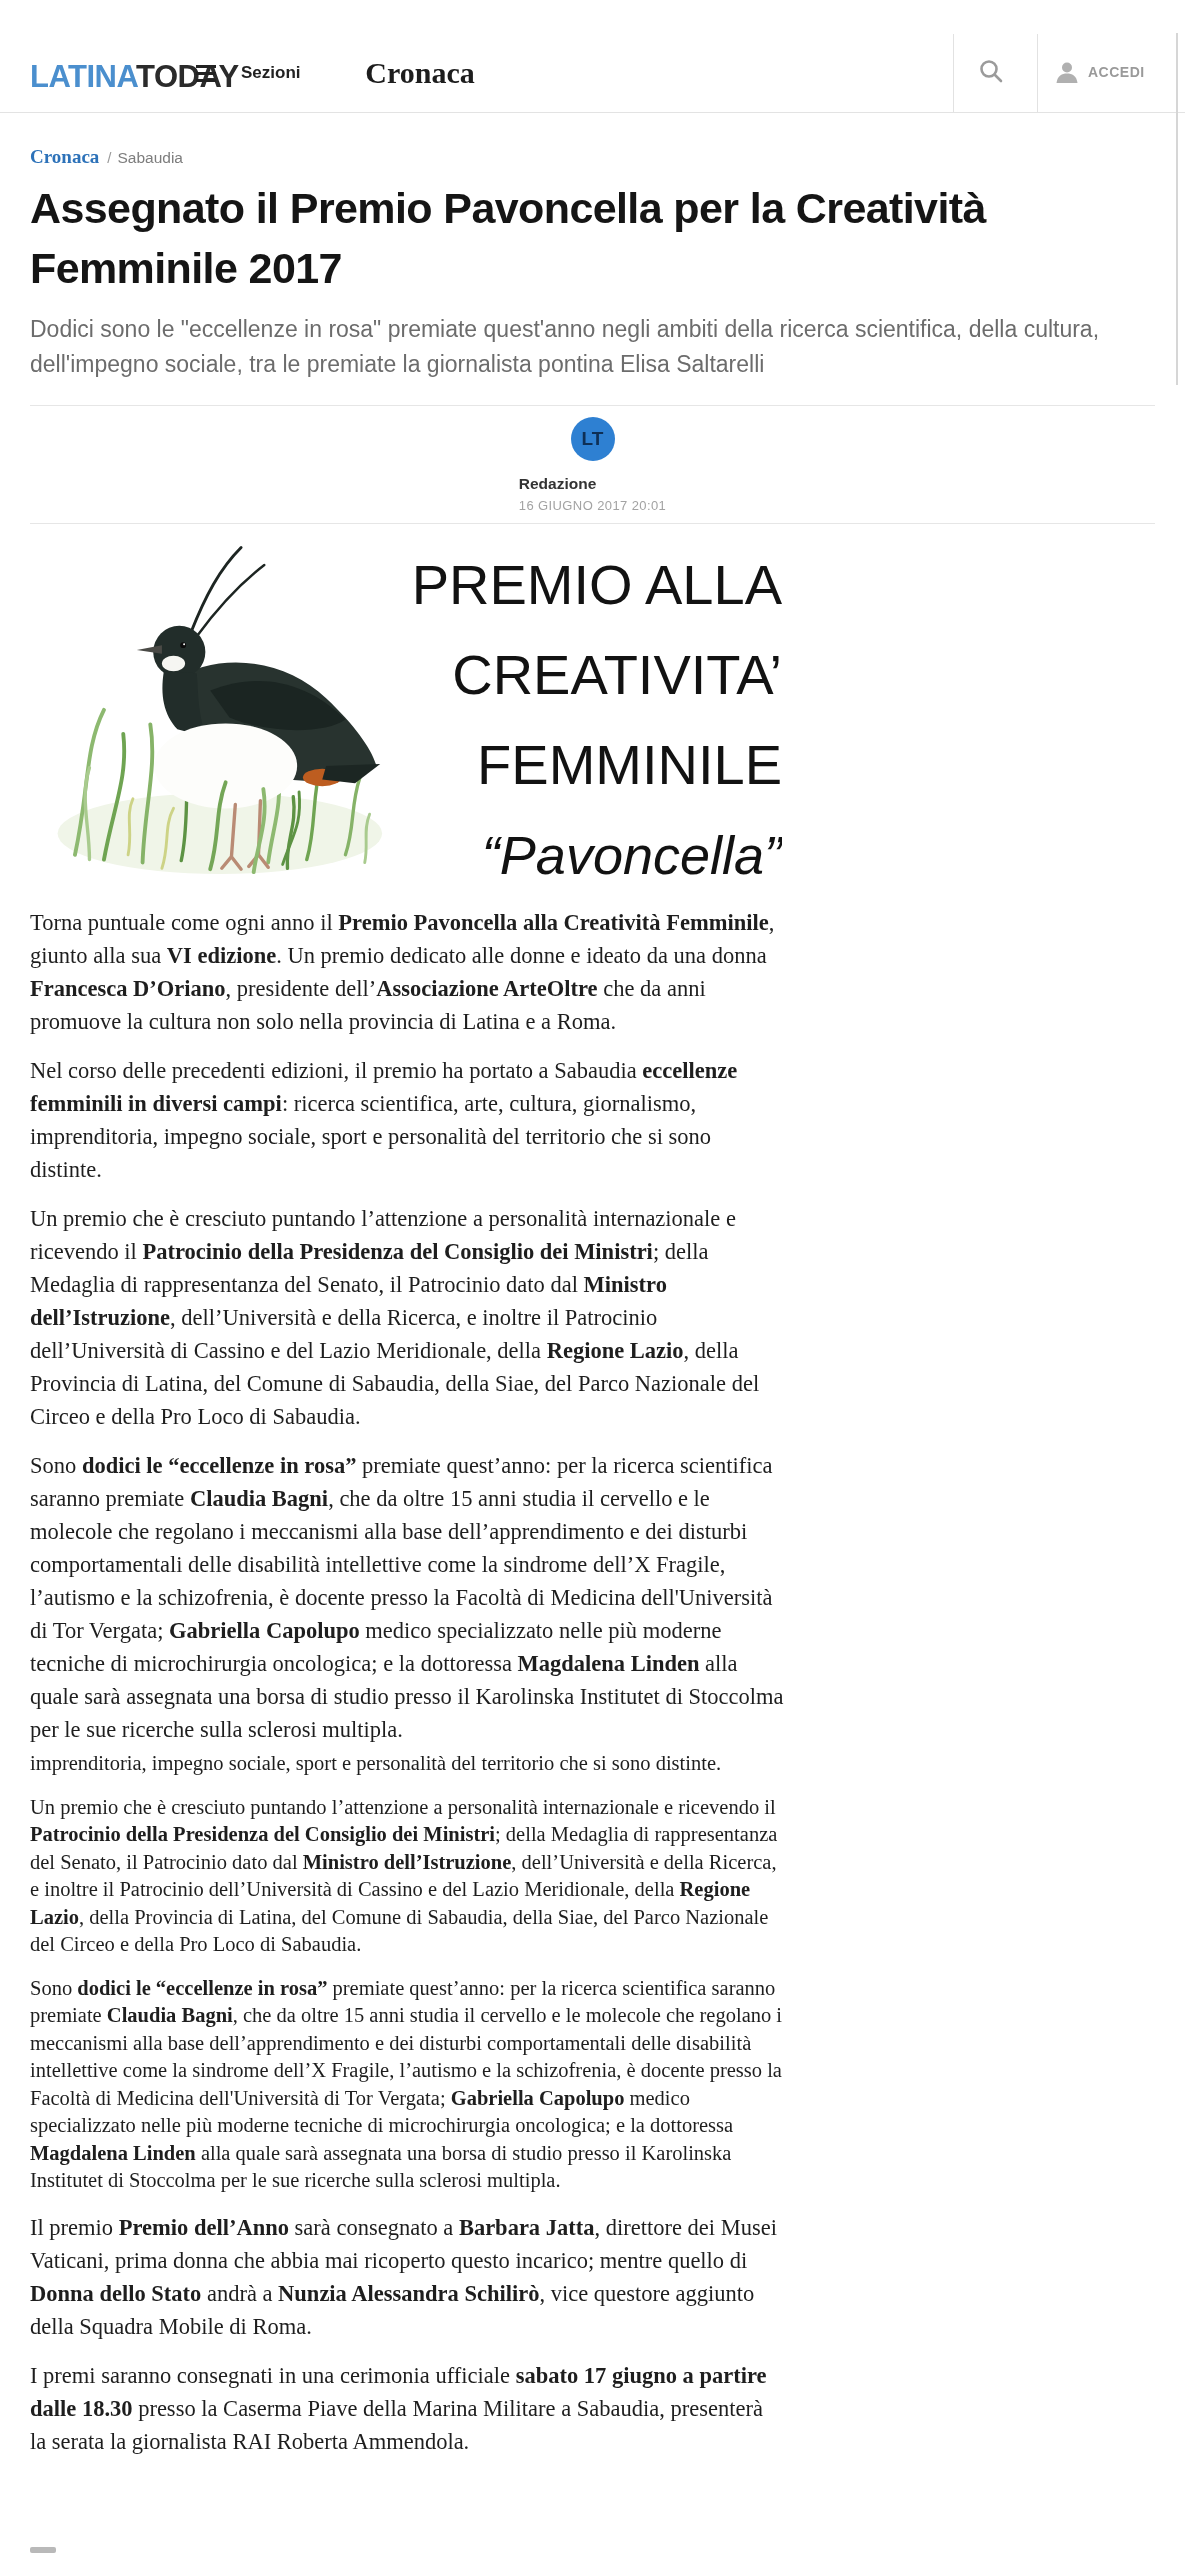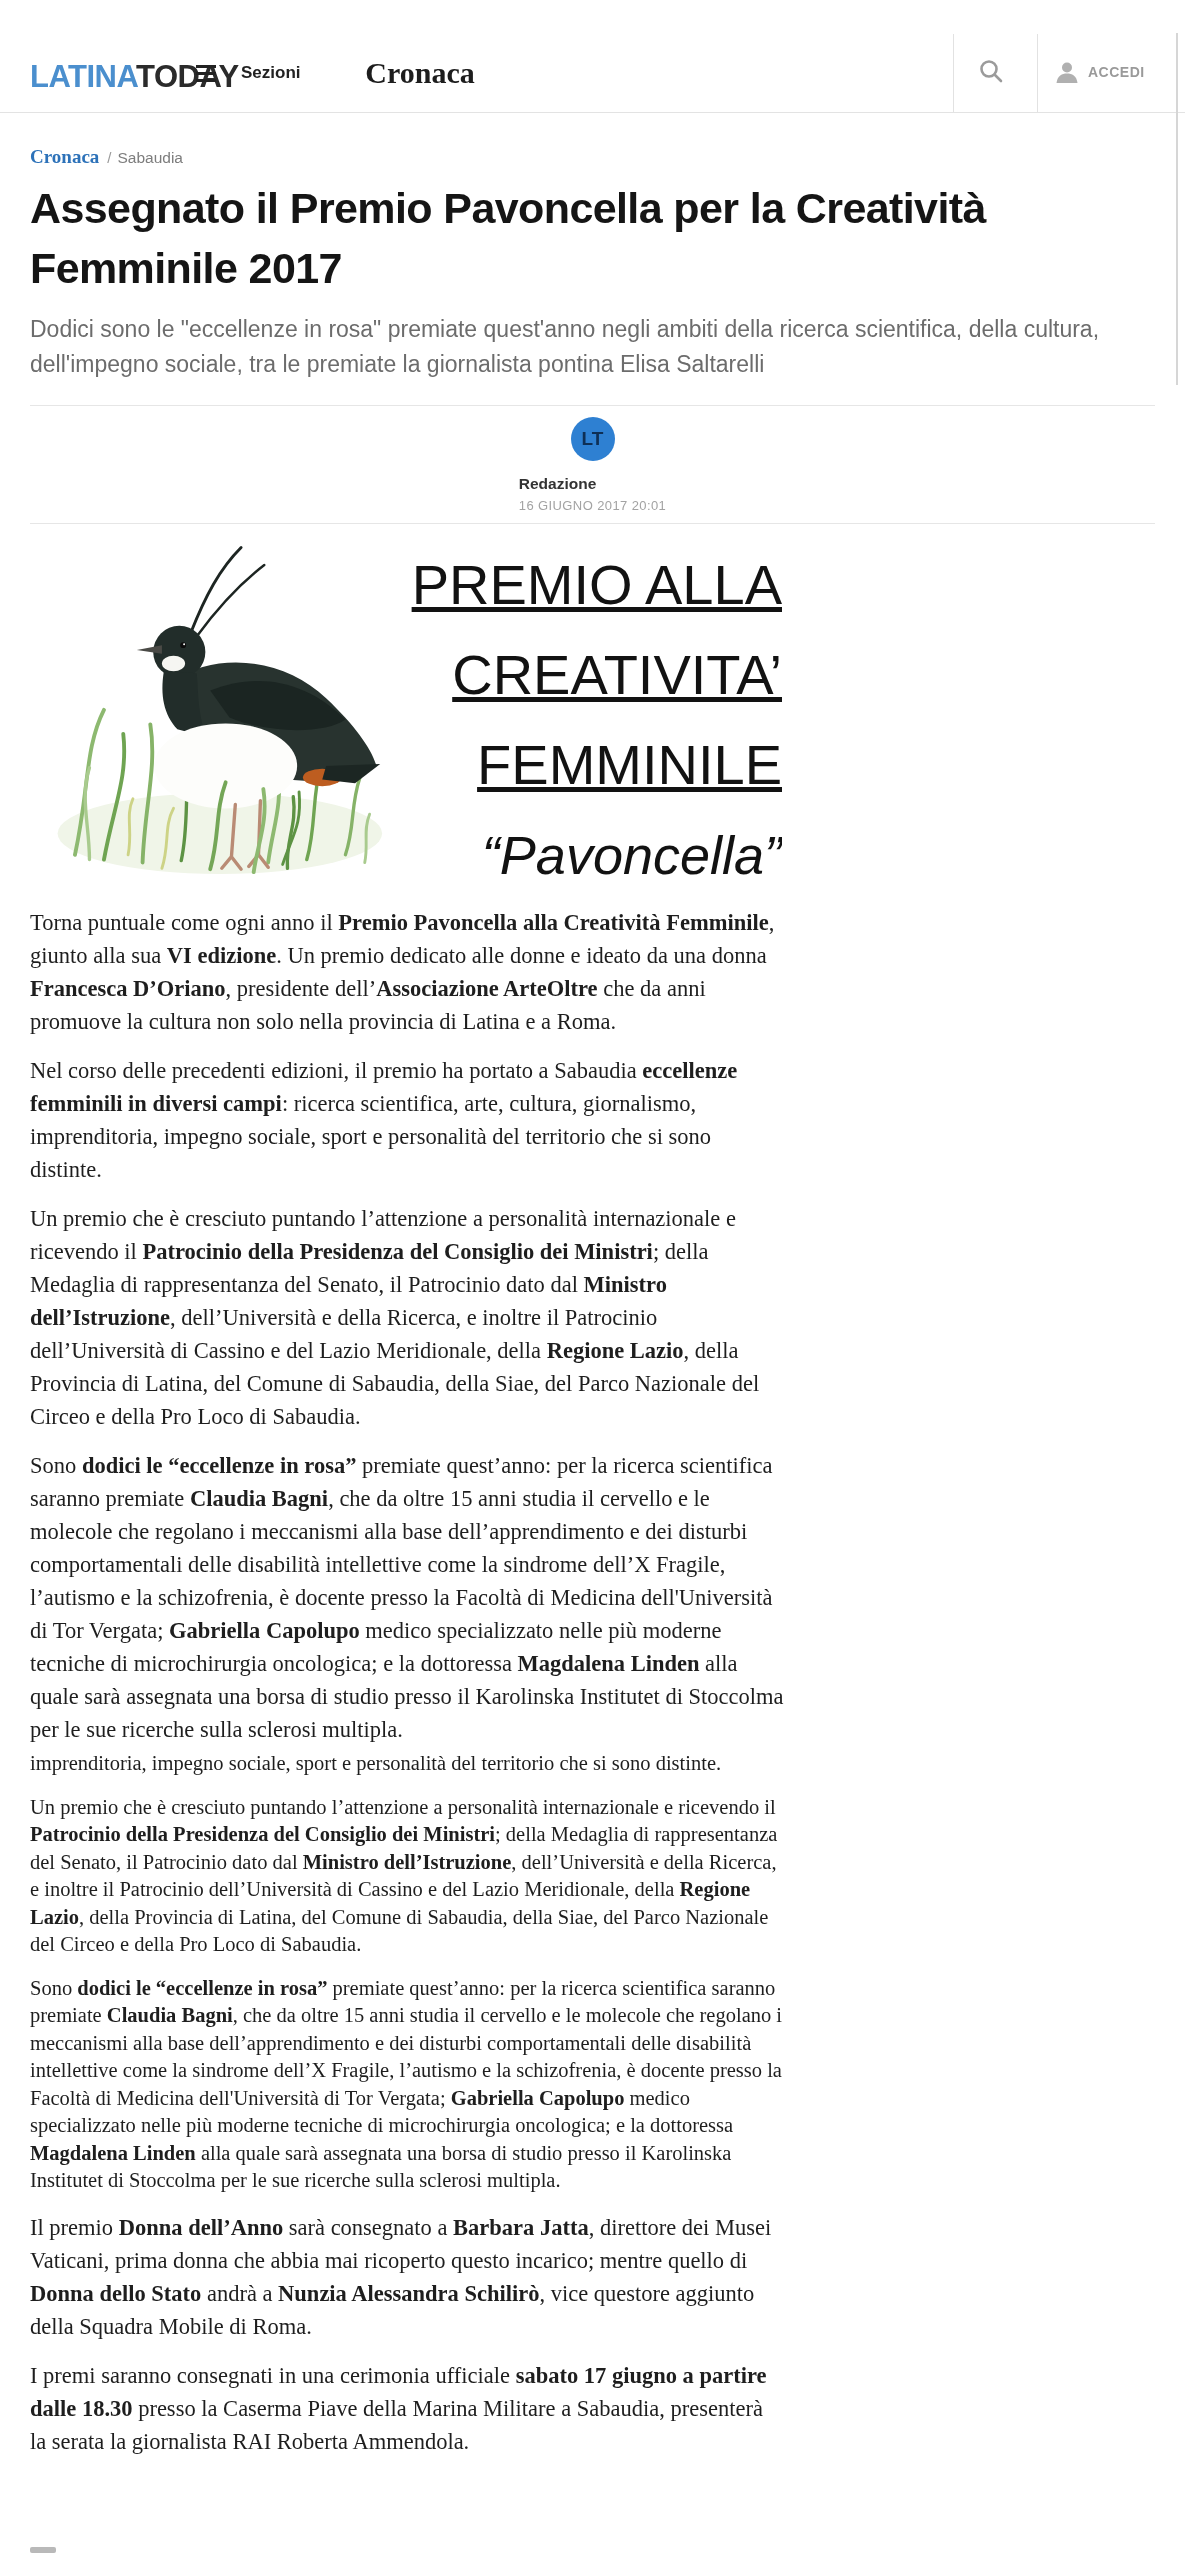--- a/index.html
+++ b/index.html
@@ -35,21 +35,21 @@
   .article-subtitle{margin-top:14px;font-size:23px;line-height:35px;color:#6c6c6c;max-width:1125px;}
   .rule{border:none;border-top:1px solid #e6e6e6;margin:20px 0 0;}
   .author-row{display:flex;align-items:center;gap:14px;padding:11px 0 10px;flex-direction:column;}
   .avatar{width:44px;height:44px;border-radius:50%;background:#2e80d2;display:flex;
     align-items:center;justify-content:center;font-weight:bold;font-size:19px;color:#0e2f55;flex:none;}
   .author-name{font-size:15.5px;font-weight:bold;color:#333;}
   .author-date{font-size:13px;font-weight:normal;color:#a3a3a3;letter-spacing:.4px;margin-top:5px;}
   
   .figure{display:flex;align-items:flex-start;margin-top:12px;width:752px;height:340px;overflow:hidden;}
   .bird-wrap{width:372px;height:340px;flex:none;}
-  .fig-caption{flex:1;text-align:right;font-size:56px;line-height:90px;color:#121212;padding-top:4px;white-space:nowrap;text-decoration:underline;}
+  .fig-caption{flex:1;text-align:right;font-size:56px;line-height:90px;color:#121212;padding-top:4px;white-space:nowrap;}
   .cap-italic{font-style:italic;font-size:54px;}
   
   .article-body{margin-top:30px;max-width:754px;}
   .para{margin:16px 0 0;font-family:"Liberation Serif", serif;color:#1e1e1e;}
   .para:first-child{margin-top:0;}
   .para.large{font-size:22.5px;line-height:33px;}
   .para.small{font-size:20.5px;line-height:27.5px;}
   .para.tight{margin-top:4px;}
   .para b{font-weight:bold;}
   .bottom-sliver{position:absolute;left:30px;top:2547px;width:26px;height:6px;background:#b9b9b9;border-radius:2px;}
@@ -170,18 +170,18 @@
   </figure>
 
   <div class="article-body">
       <p class="para large"><span>Torna puntuale come ogni anno il </span><b>Premio Pavoncella alla Creatività Femminile</b><span>, giunto alla sua </span><b>VI edizione</b><span>. Un premio dedicato alle donne e ideato da una donna </span><b>Francesca D’Oriano</b><span>, presidente dell’</span><b>Associazione ArteOltre</b><span> che da anni promuove la cultura non solo nella provincia di Latina e a Roma.</span></p>
       <p class="para large"><span>Nel corso delle precedenti edizioni, il premio ha portato a Sabaudia </span><b>eccellenze femminili in diversi campi</b><span>: ricerca scientifica, arte, cultura, giornalismo, imprenditoria, impegno sociale, sport e personalità del territorio che si sono distinte.</span></p>
       <p class="para large"><span>Un premio che è cresciuto puntando l’attenzione a personalità internazionale e ricevendo il </span><b>Patrocinio della Presidenza del Consiglio dei Ministri</b><span>; della Medaglia di rappresentanza del Senato, il Patrocinio dato dal </span><b>Ministro dell’Istruzione</b><span>, dell’Università e della Ricerca, e inoltre il Patrocinio dell’Università di Cassino e del Lazio Meridionale, della </span><b>Regione Lazio</b><span>, della Provincia di Latina, del Comune di Sabaudia, della Siae, del Parco Nazionale del Circeo e della Pro Loco di Sabaudia.</span></p>
       <p class="para large"><span>Sono </span><b>dodici le “eccellenze in rosa”</b><span> premiate quest’anno: per la ricerca scientifica saranno premiate </span><b>Claudia Bagni</b><span>, che da oltre 15 anni studia il cervello e le molecole che regolano i meccanismi alla base dell’apprendimento e dei disturbi comportamentali delle disabilità intellettive come la sindrome dell’X Fragile, l’autismo e la schizofrenia, è docente presso la Facoltà di Medicina dell'Università di Tor Vergata; </span><b>Gabriella Capolupo</b><span> medico specializzato nelle più moderne tecniche di microchirurgia oncologica; e la dottoressa </span><b>Magdalena Linden</b><span> alla quale sarà assegnata una borsa di studio presso il Karolinska Institutet di Stoccolma per le sue ricerche sulla sclerosi multipla.</span></p>
       <p class="para small tight"><span>imprenditoria, impegno sociale, sport e personalità del territorio che si sono distinte.</span></p>
       <p class="para small"><span>Un premio che è cresciuto puntando l’attenzione a personalità internazionale e ricevendo il </span><b>Patrocinio della Presidenza del Consiglio dei Ministri</b><span>; della Medaglia di rappresentanza del Senato, il Patrocinio dato dal </span><b>Ministro dell’Istruzione</b><span>, dell’Università e della Ricerca, e inoltre il Patrocinio dell’Università di Cassino e del Lazio Meridionale, della </span><b>Regione Lazio</b><span>, della Provincia di Latina, del Comune di Sabaudia, della Siae, del Parco Nazionale del Circeo e della Pro Loco di Sabaudia.</span></p>
       <p class="para small"><span>Sono </span><b>dodici le “eccellenze in rosa”</b><span> premiate quest’anno: per la ricerca scientifica saranno premiate </span><b>Claudia Bagni</b><span>, che da oltre 15 anni studia il cervello e le molecole che regolano i meccanismi alla base dell’apprendimento e dei disturbi comportamentali delle disabilità intellettive come la sindrome dell’X Fragile, l’autismo e la schizofrenia, è docente presso la Facoltà di Medicina dell'Università di Tor Vergata; </span><b>Gabriella Capolupo</b><span> medico specializzato nelle più moderne tecniche di microchirurgia oncologica; e la dottoressa </span><b>Magdalena Linden</b><span> alla quale sarà assegnata una borsa di studio presso il Karolinska Institutet di Stoccolma per le sue ricerche sulla sclerosi multipla.</span></p>
-      <p class="para large"><span>Il premio </span><b>Donna dell’Anno</b><span> sarà consegnato a </span><b>Barbara Jatta</b><span>, direttore dei Musei Vaticani, prima donna che abbia mai ricoperto questo incarico; mentre quello di </span><b>Donna dello Stato</b><span> andrà a </span><b>Nunzia Alessandra Schilirò</b><span>, vice questore aggiunto della Squadra Mobile di Roma.</span></p>
+      <p class="para large"><span>Il premio </span><b>Premio dell’Anno</b><span> sarà consegnato a </span><b>Barbara Jatta</b><span>, direttore dei Musei Vaticani, prima donna che abbia mai ricoperto questo incarico; mentre quello di </span><b>Donna dello Stato</b><span> andrà a </span><b>Nunzia Alessandra Schilirò</b><span>, vice questore aggiunto della Squadra Mobile di Roma.</span></p>
       <p class="para large"><span>I premi saranno consegnati in una cerimonia ufficiale </span><b>sabato 17 giugno a partire dalle 18.30</b><span> presso la Caserma Piave della Marina Militare a Sabaudia, presenterà la serata la giornalista RAI Roberta Ammendola.</span></p>
     </div>
 </main>
 
 <span class="bottom-sliver"></span>
 
 </body></html>

